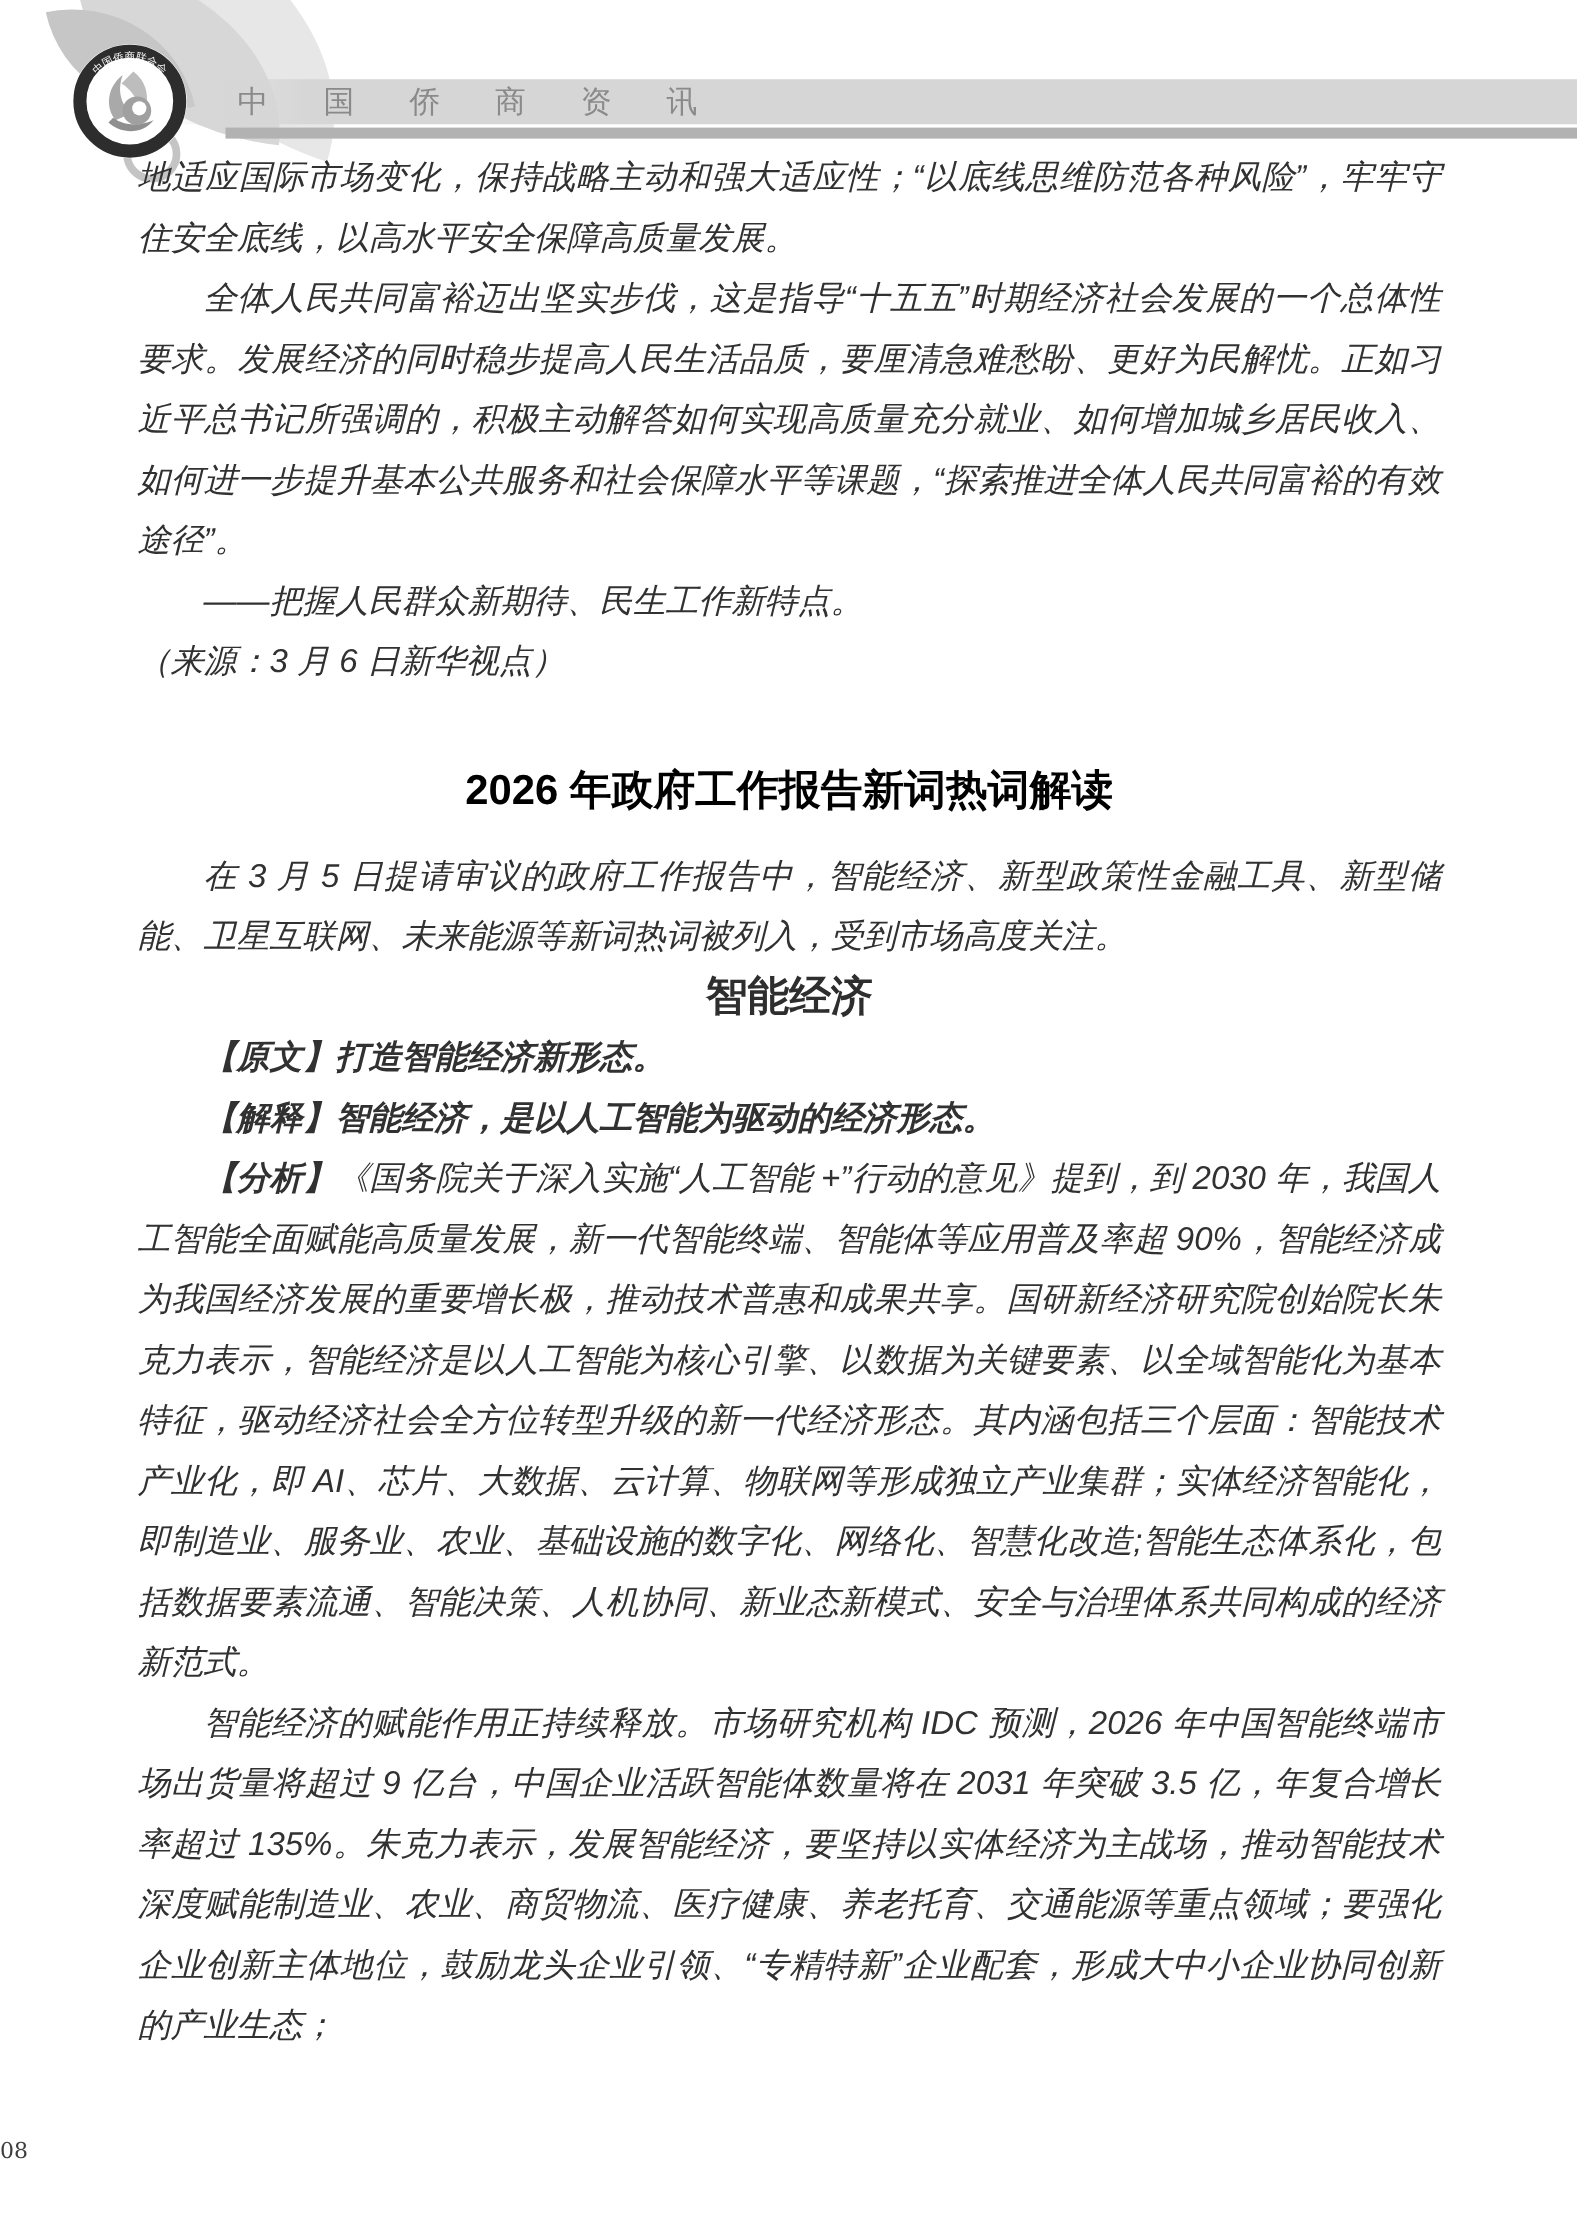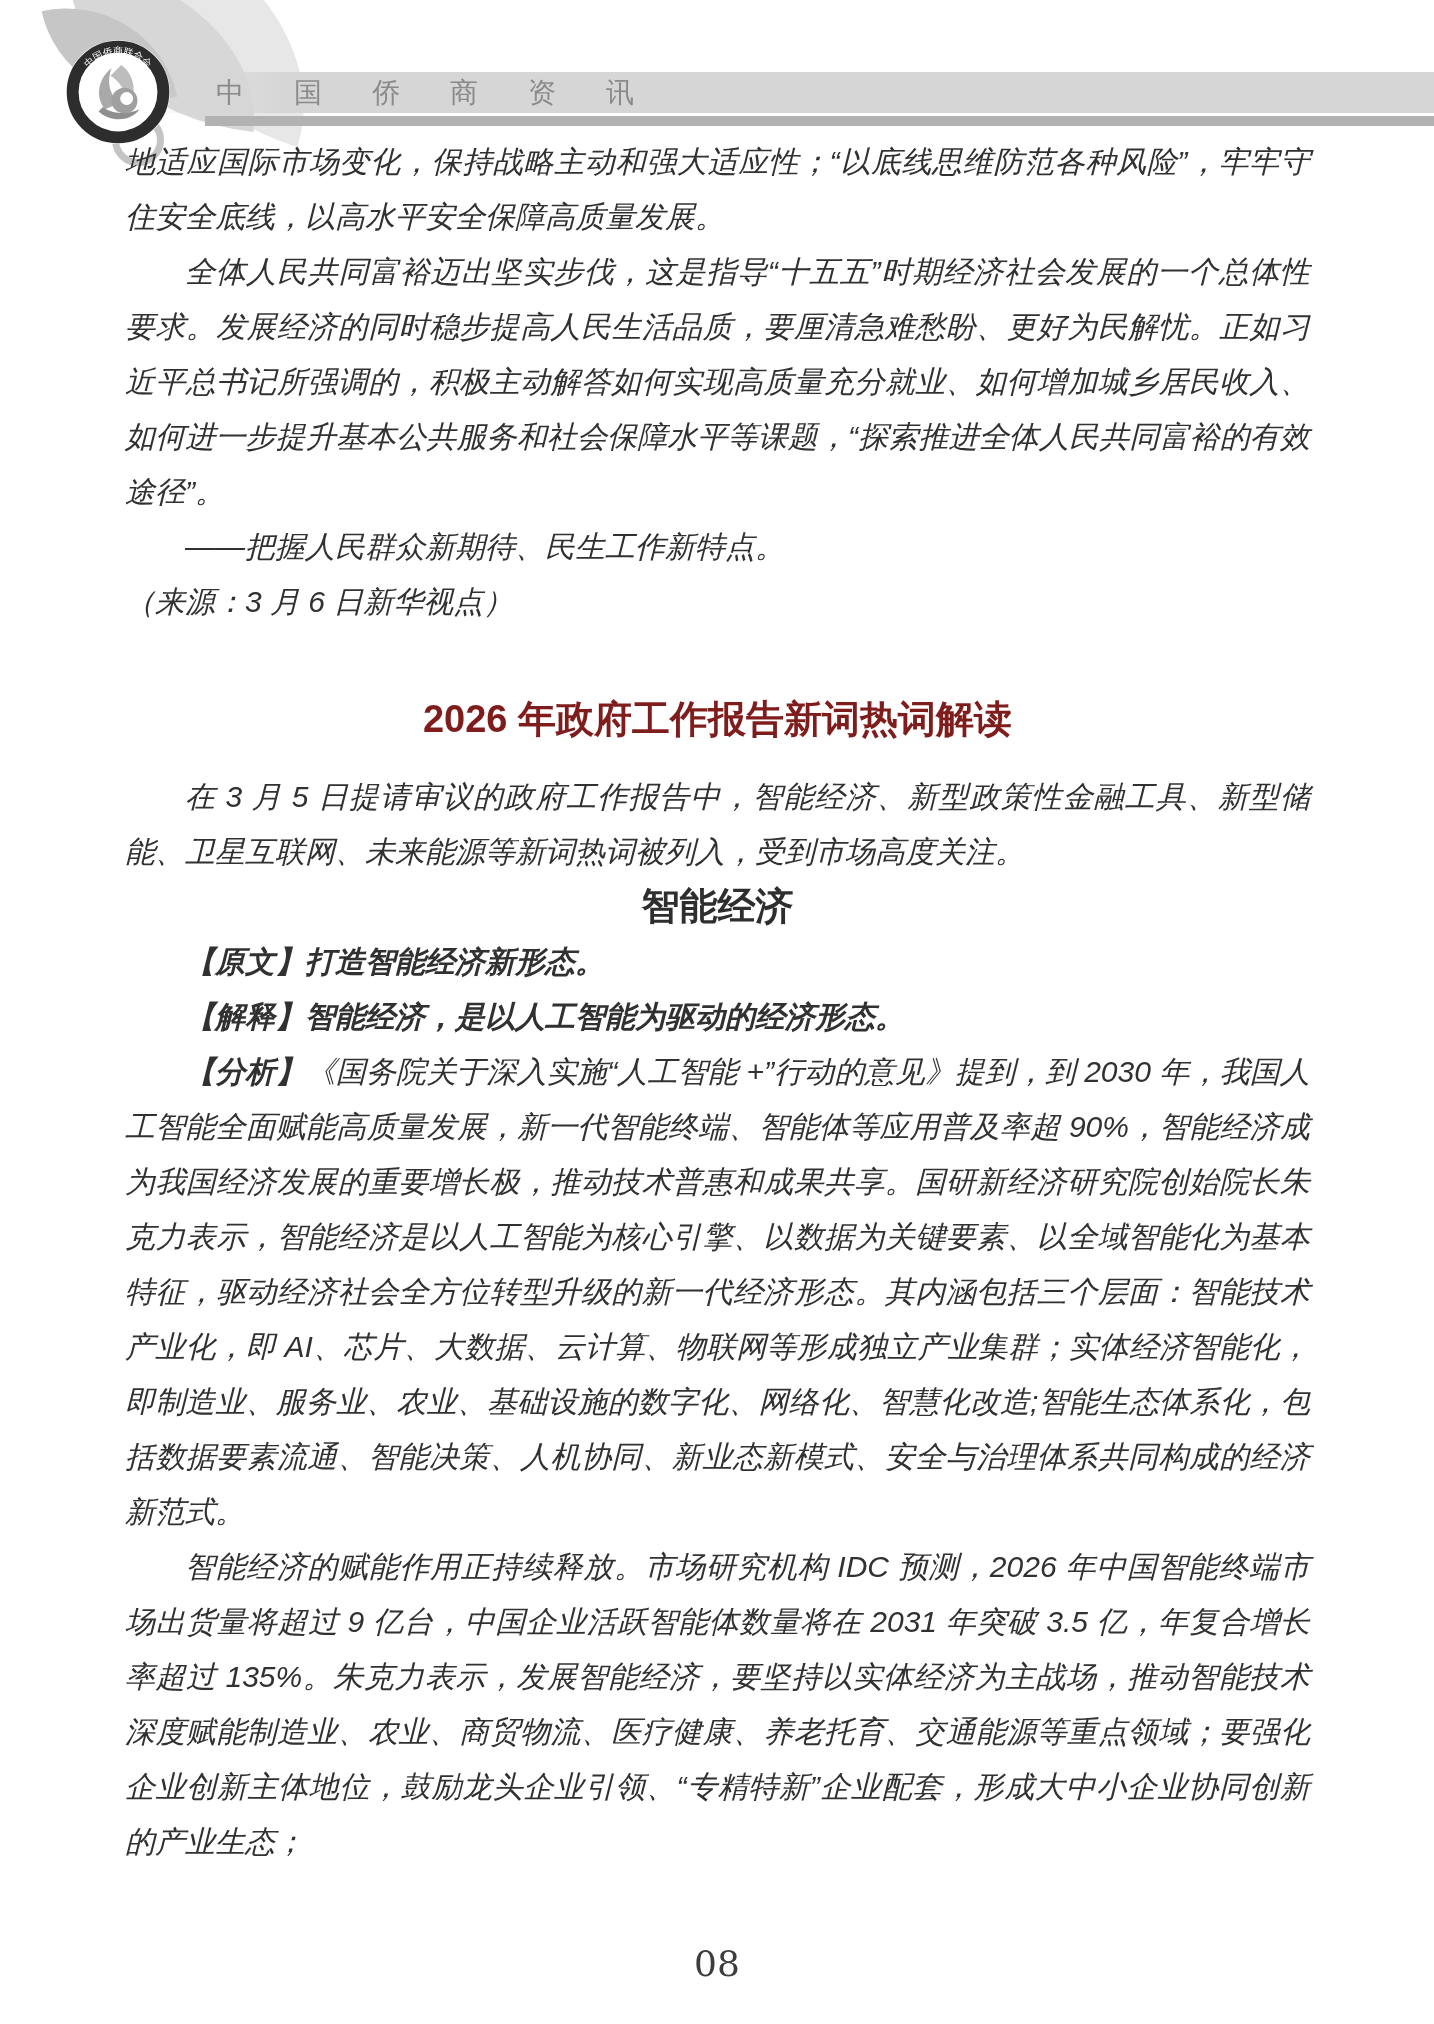--- a/index.html
+++ b/index.html
@@ -37,31 +37,31 @@
     position:absolute;left:125px;top:134px;width:1185px;
     font-size:30px;line-height:55px;color:#313131;
   }
   .content p{margin:0;text-align:justify;text-indent:2em;font-style:italic;}
   .content p.flush{text-indent:0;}
   .content p.source{text-align:left;text-indent:0;}
   .bold-line{font-weight:bold;}
   .lbl{font-weight:bold;}
   .article-title{
     margin:60px 0 20px 0;font-size:38px;line-height:60px;
-    font-weight:bold;text-align:center;text-indent:0;color:#7f1d1d;
+    font-weight:bold;text-align:center;text-indent:0;color:#000000;
   }
   .section-heading{
     margin:0;font-size:38px;line-height:55px;font-weight:bold;
     text-align:center;text-indent:0;color:#2e2e2e;
   }
   
   .page-number{
     position:absolute;left:0;right:0;top:1943px;height:40px;
-    text-align:center;font-family:"DejaVu Serif","Liberation Serif",serif;
-    font-size:36px;color:#3d3d3d;
+    text-align:left;font-family:"DejaVu Serif","Liberation Serif",serif;
+    font-size:20px;color:#3d3d3d;
   }
 </style>
 </head>
 <body>
 
 <div class="page">
 
   <div class="petal petal-b"></div>
   <div class="petal petal-a"></div>
   <div class="petal petal-c"></div>

